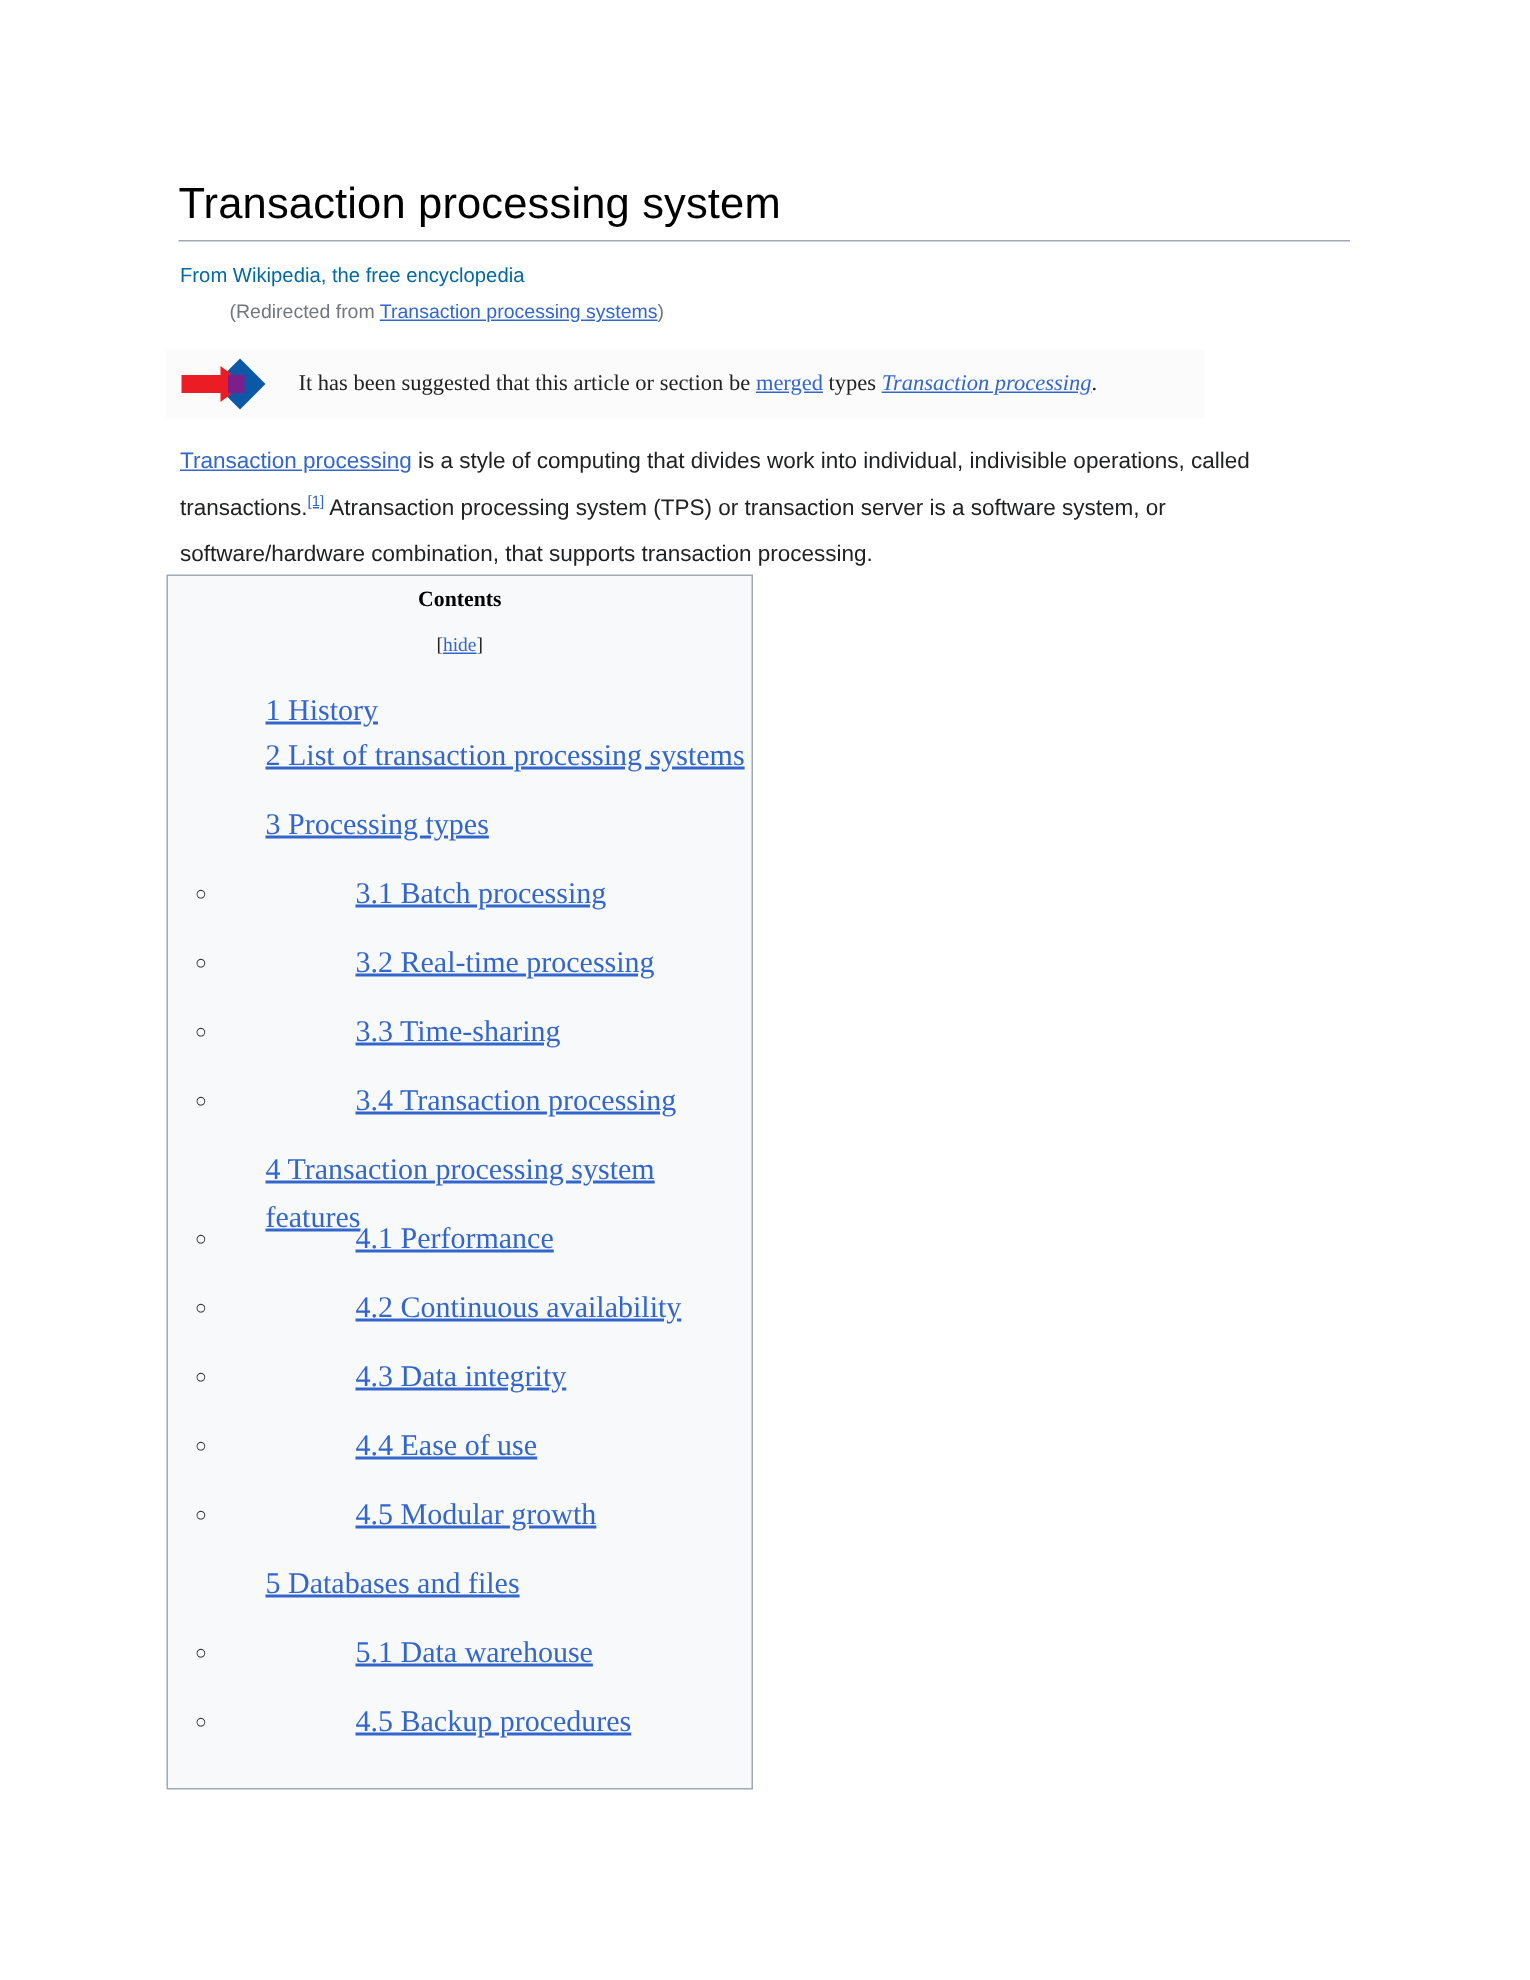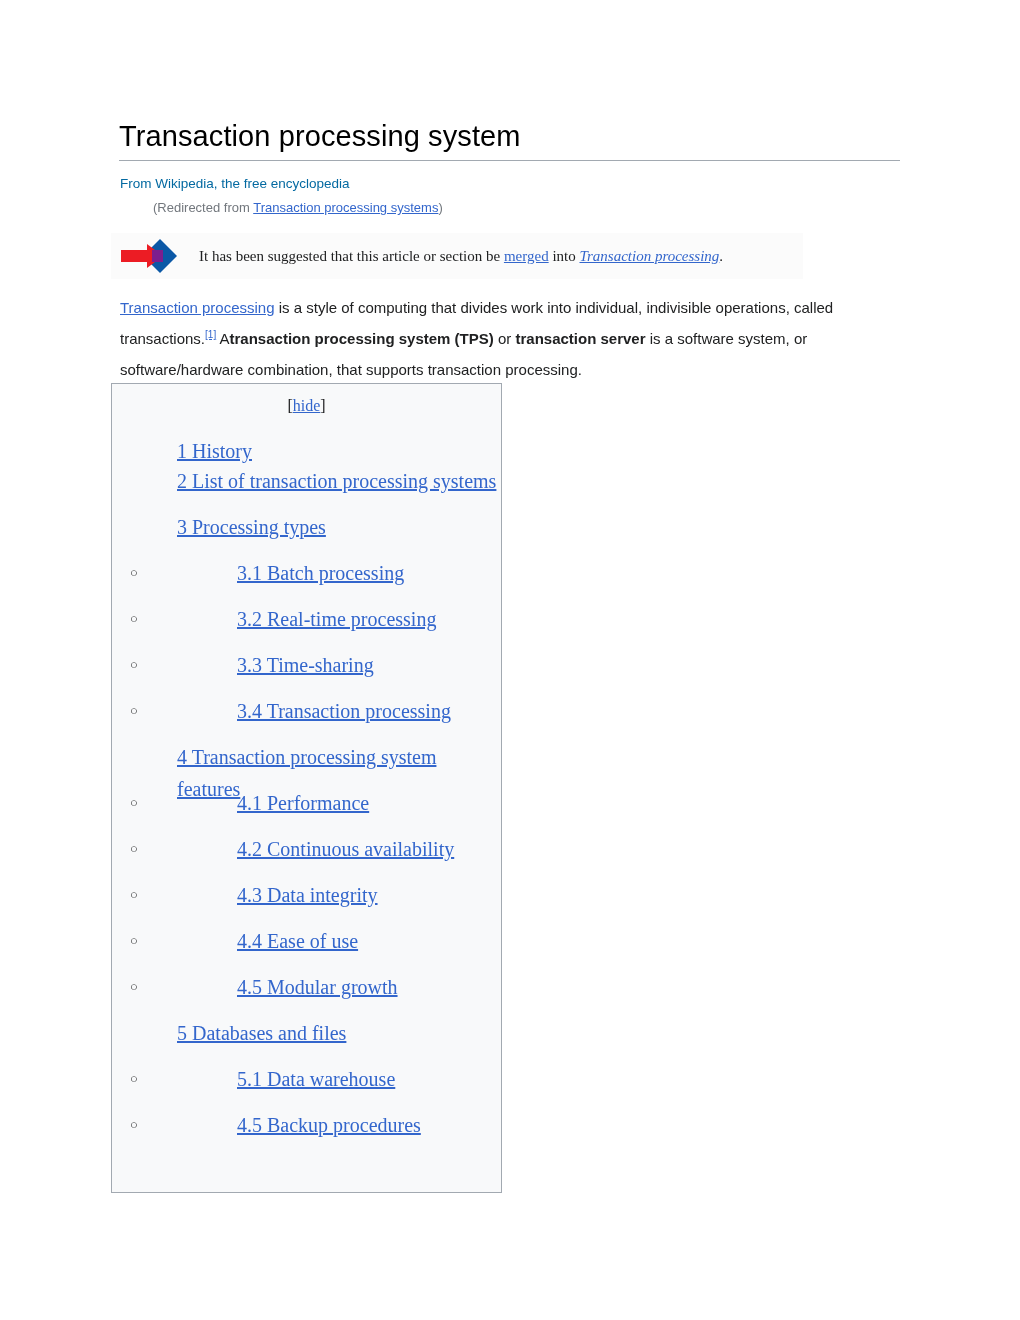--- a/index.html
+++ b/index.html
@@ -149,21 +149,21 @@
     top: 292px;
     width: 760px;
     font-size: 15px;
     line-height: 31px;
     color: #202122;
   }
   .lead a {
     color: #3366cc;
     text-decoration: underline;
   }
-  .lead b { font-weight: bold; }
+  .lead b { font-weight: normal; }
   .lead sup {
     font-size: 10px;
     line-height: 0;
     vertical-align: super;
   }
   .lead sup a {
     color: #3366cc;
     text-decoration: underline;
   }
 
@@ -183,21 +183,21 @@
     text-align: center;
     font-family: "Liberation Serif", serif;
     font-size: 14.5px;
     font-weight: bold;
     color: #000;
     margin-top: 8px;
   }
   .toc-toggle {
     text-align: center;
     font-family: "Liberation Serif", serif;
-    font-size: 16px;
+    font-size: 13px;
     color: #202122;
     margin-top: 13px;
   }
   .toc-toggle a {
     color: #3366cc;
     text-decoration: underline;
   }
   .toc-list {
     margin: 0;
     padding: 0;
@@ -249,27 +249,28 @@
   <div class="redirect-line"><span>(Redirected from </span><a href="#">Transaction processing systems</a><span>)</span></div>
 
   <div class="merge-box">
     <div class="merge-icon">
       <div class="diamond"></div>
       <div class="arrow-shaft"></div>
       <div class="arrow-head"></div>
       <div class="overlap"></div>
     </div>
     <div class="merge-text">
-      <div><span>It has been suggested that this article or section be </span><a href="#">merged</a><span> into </span><a href="#" class="italic-link">Transaction processing</a><span>.</span></div>
+      <div><span>It has been suggested that this article or section be </span><a href="#">merged</a><span> types </span><a href="#" class="italic-link">Transaction processing</a><span>.</span></div>
     </div>
   </div>
 
   <div class="lead"><a href="#">Transaction processing</a><span> is a style of computing that divides work into individual, indivisible operations, called transactions.</span><sup><a href="#">[1]</a></sup><span> A</span><b>transaction processing system (TPS)</b><span> or </span><b>transaction server</b><span> is a software system, or software/hardware combination, that supports transaction processing.</span></div>
 
   <div class="toc">
+    <div class="toc-title">Contents</div>
     <div class="toc-toggle"><span>[</span><a href="#">hide</a><span>]</span></div>
     <ul class="toc-list" id="toc-list">
         <li class="toc-row lvl1"><a href="#">1 History</a></li>
         <li class="toc-row lvl1"><a href="#">2 List of transaction processing systems</a></li>
         <li class="toc-row lvl1 gap-before"><a href="#">3 Processing types</a></li>
         <li class="toc-row lvl2 gap-before"><span class="toc-bullet">○</span><a href="#">3.1 Batch processing</a></li>
         <li class="toc-row lvl2 gap-before"><span class="toc-bullet">○</span><a href="#">3.2 Real-time processing</a></li>
         <li class="toc-row lvl2 gap-before"><span class="toc-bullet">○</span><a href="#">3.3 Time-sharing</a></li>
         <li class="toc-row lvl2 gap-before"><span class="toc-bullet">○</span><a href="#">3.4 Transaction processing</a></li>
         <li class="toc-row lvl1 gap-before"><a href="#">4 Transaction processing system features</a></li>

